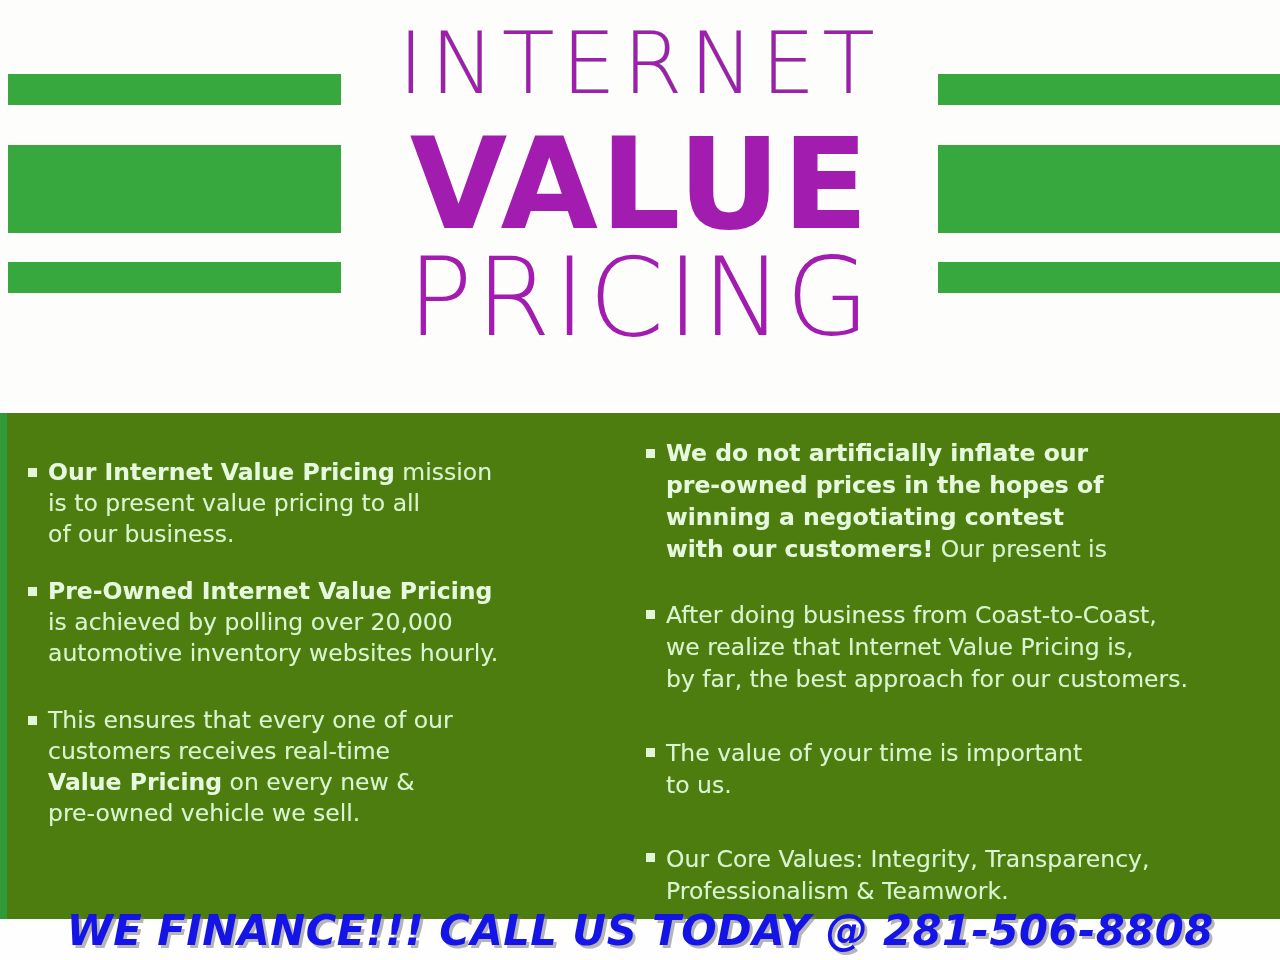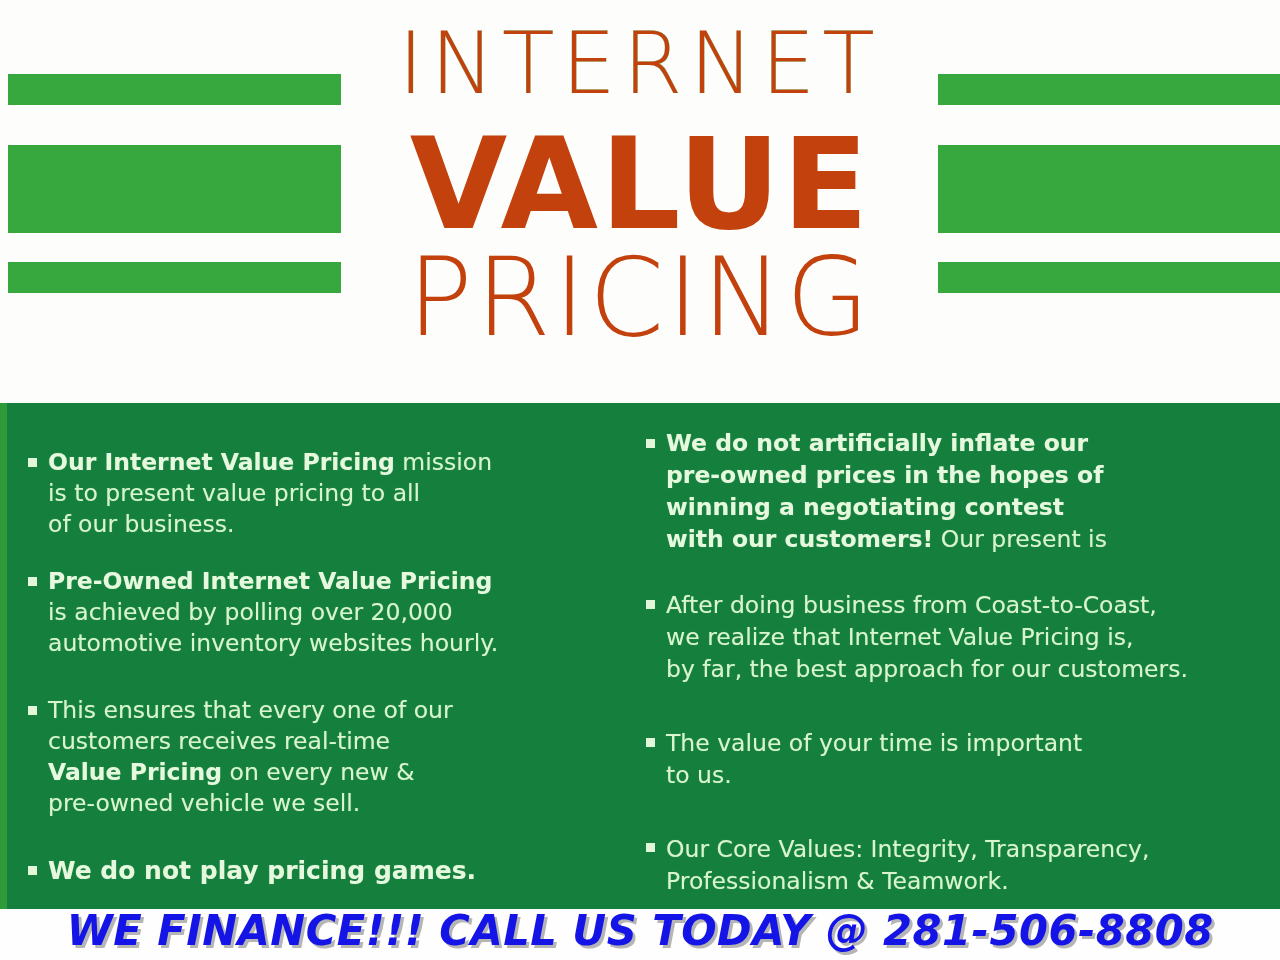--- a/index.html
+++ b/index.html
@@ -41,21 +41,21 @@
   .bar-left-bottom { left: 8px;  top: 262px; width: 333px; height: 31px; }
   .bar-right-top    { left: 938px; top: 74px;  width: 342px; height: 31px; }
   .bar-right-mid    { left: 938px; top: 145px; width: 342px; height: 88px; }
   .bar-right-bottom { left: 938px; top: 262px; width: 342px; height: 31px; }
 
   .logo-line {
     position: absolute;
     left: 0;
     width: 1280px;
     text-align: center;
-    color: #c2410c;
+    color: #a21caf;
     line-height: 1;
     white-space: nowrap;
   }
   #logo-internet {
     top: 20px;
     font-size: 86px;
     font-weight: 300;
     letter-spacing: 7px;
     font-family: "DejaVu Sans", sans-serif;
     -webkit-text-stroke: 0.2px #35a83d;
@@ -72,24 +72,24 @@
     font-size: 108px;
     font-weight: 300;
     letter-spacing: 3px;
     font-family: "DejaVu Sans", sans-serif;
   }
 
   
   #green-panel {
     position: absolute;
     left: 0;
-    top: 403px;
+    top: 413px;
     width: 1280px;
     height: 506px;
-    background: #15803d;
+    background: #4d7c0f;
     box-sizing: border-box;
   }
   #green-panel::before {
     content: "";
     position: absolute;
     left: 0; top: 0;
     width: 7px; height: 100%;
     background: #2f9a38;
   }
 
@@ -208,24 +208,20 @@
       </div>
 
       <div class="bullet-item" id="bullet-l3">
         <span class="marker"></span>
         <span>This ensures that every one of our</span><br>
         <span>customers receives real-time</span><br>
         <span class="strong">Value Pricing</span><span> on every new &amp;</span><br>
         <span>pre-owned vehicle we sell.</span>
       </div>
 
-      <div class="bullet-item" id="bullet-l4">
-        <span class="marker"></span>
-        <span class="head-big">We do not play pricing games.</span>
-      </div>
 
     </div>
 
     <div class="column" id="col-right">
 
       <div class="bullet-item" id="bullet-r1">
         <span class="marker"></span>
         <span class="head-big">We do not artificially inflate our</span><br>
         <span class="head-big">pre-owned prices in the hopes of</span><br>
         <span class="head-big">winning a negotiating contest</span><br>

